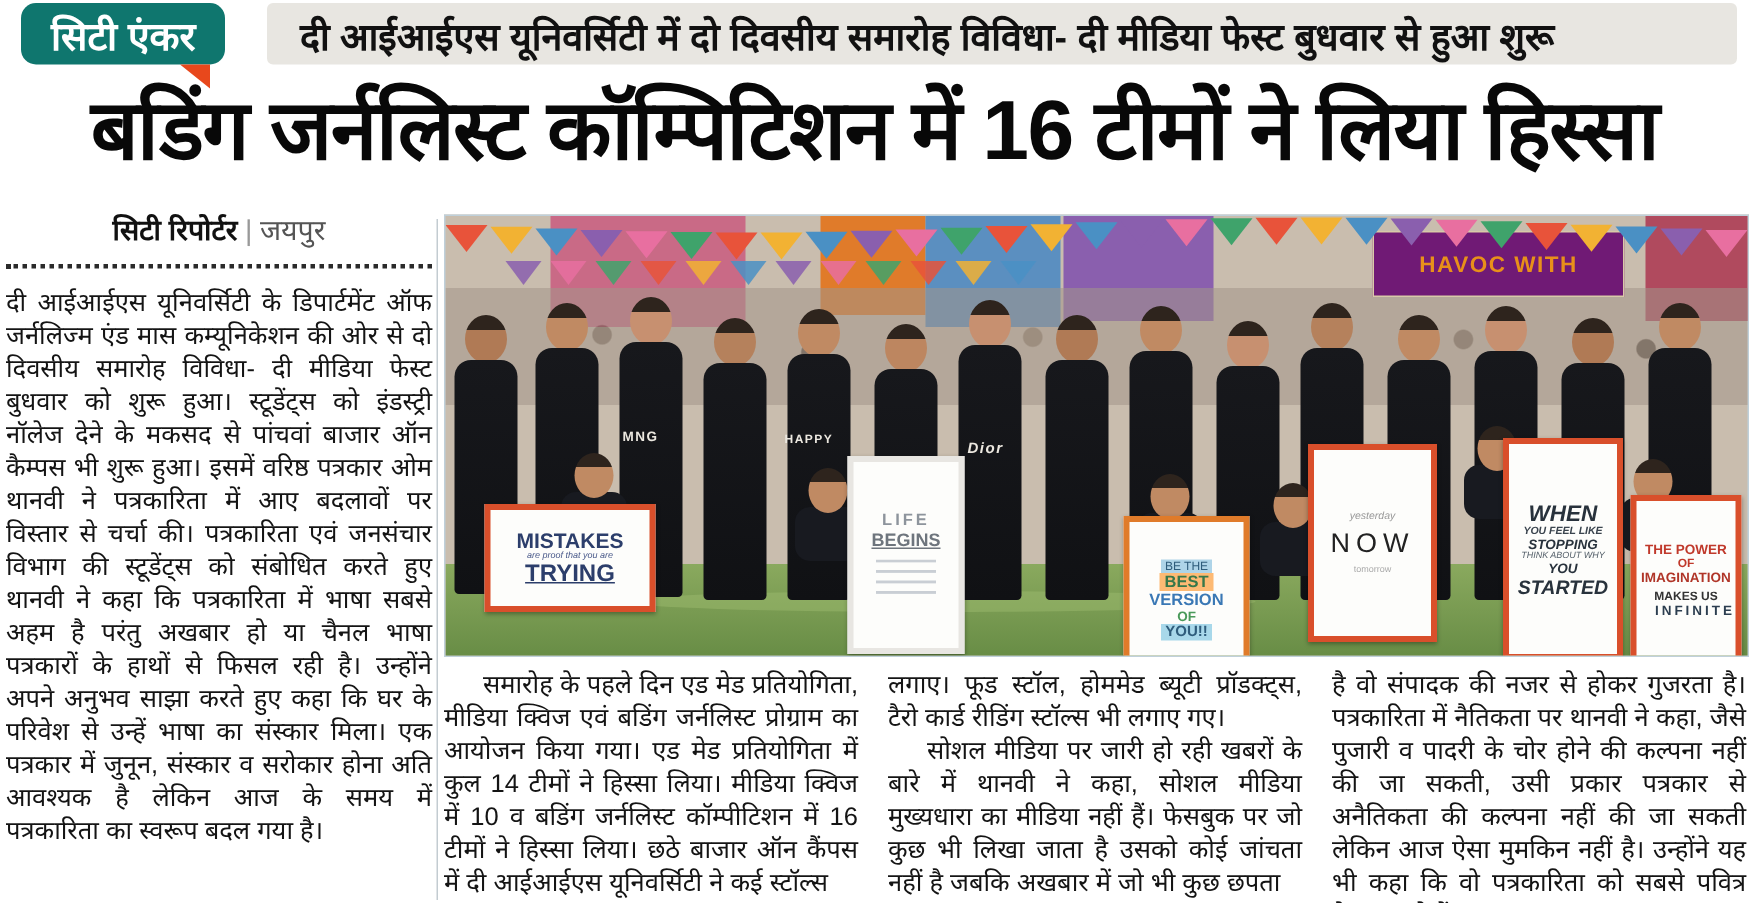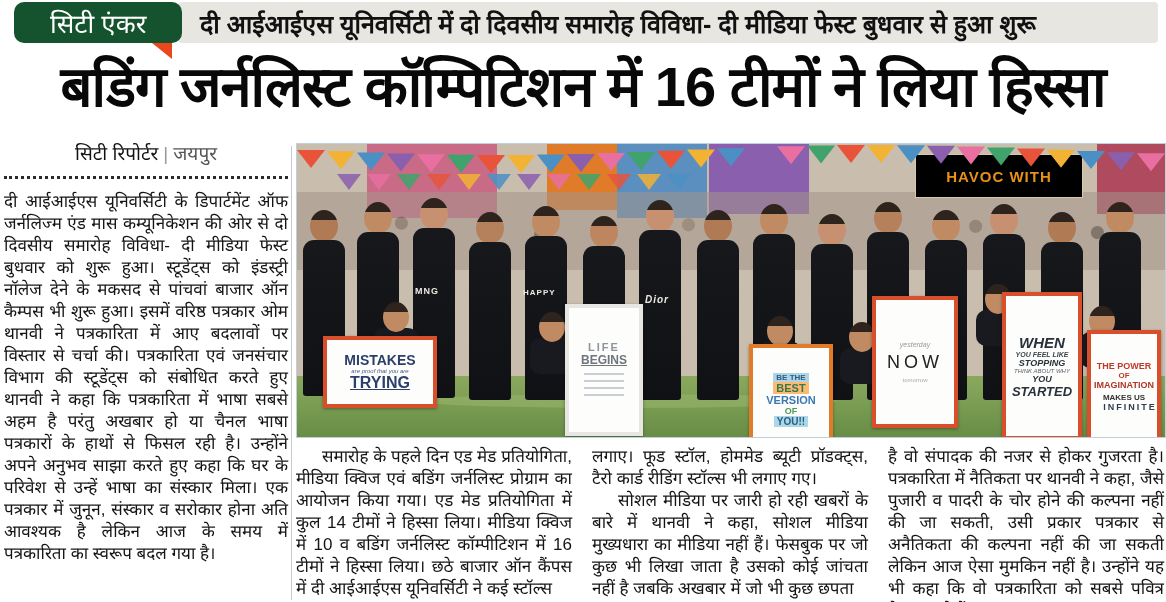--- a/index.html
+++ b/index.html
@@ -1,36 +1,36 @@
 <!DOCTYPE html>
 <html><head>
 <meta charset="utf-8">
 <style>
   * { margin:0; padding:0; box-sizing:border-box; }
   html,body { background:#f2f2f0; }
   body { font-family:"Liberation Sans", sans-serif; }
   .page { position:relative; width:1166px; height:602px; background:#ffffff; overflow:hidden; }
 
   
-  .badge { position:absolute; left:14px; top:2px; height:41px; padding:0 36px;
-           background:#14532d; color:#fff; font-size:26px; font-weight:normal;
+  .badge { position:absolute; left:14px; top:2px; height:41px; padding:0 20px;
+           background:#0f766e; color:#fff; font-size:26px; font-weight:bold;
            display:flex; align-items:center; border-radius:10px; z-index:4; }
   .badge::after { content:""; position:absolute; right:10px; top:100%; width:0; height:0;
            border-top:16px solid #e8481c; border-left:20px solid transparent; }
   .kicker { position:absolute; left:178px; top:2px; width:980px; height:41px;
            background:#e8e6e1; border-radius:4px; display:flex; align-items:center;
            padding-left:22px; font-size:25px; font-weight:bold; color:#111;
            white-space:nowrap; overflow:hidden; }
   .headline { position:absolute; left:0; top:46px; width:1166px; text-align:center;
            font-size:56px; font-weight:bold; color:#080808; white-space:nowrap; letter-spacing:-1px; }
 
   
   .col1 { position:absolute; left:4px; top:140px; width:284px; }
   .byline { text-align:center; font-size:19px; color:#111; }
-  .byline .rep { font-weight:normal; }
+  .byline .rep { font-weight:bold; }
   .byline .sep { color:#999; padding:0 5px; font-weight:normal; }
   .byline .city { color:#555; }
   .dotted-rule { border-top:3px dotted #2b2b2b; margin:10px 0 12px 0; }
   .bodytext { font-size:17px; line-height:22px; color:#141414; text-align:justify; }
   .col-rule { position:absolute; left:291px; top:146px; width:1px; height:454px; background:#c3ccd1; }
 
   
   .photo { position:absolute; left:296px; top:143px; width:870px; height:295px;
            overflow:hidden; background:#c9bdae; border:1px solid #bfd0da; }
   .ph-stall { position:absolute; top:0; }
@@ -50,21 +50,21 @@
   .person { position:absolute; width:50px; }
   .person::before { content:""; position:absolute; left:11px; top:0; width:28px; height:32px;
            border-radius:50%; background:linear-gradient(var(--hair,#2e241d) 32%, var(--skin,#c08a63) 32%); }
   .person::after { content:""; position:absolute; left:4px; top:30px; right:4px; bottom:0;
            background:linear-gradient(#17181c, #101114); border-radius:11px 11px 3px 3px; }
   .khead { position:absolute; width:26px; height:30px; border-radius:50%; z-index:2;
            background:linear-gradient(#2e241d 32%, #c08a63 32%); }
   .kbody { position:absolute; width:44px; height:36px; background:#181a20; border-radius:10px; z-index:1; }
   .shirt-label { position:absolute; z-index:3; color:#ece8e0; font-weight:bold;
            font-size:9px; letter-spacing:1px; }
-  .banner { position:absolute; left:618px; top:10px; width:168px; height:44px; background:#000000;
+  .banner { position:absolute; left:618px; top:10px; width:168px; height:44px; background:#701a75;
            border:1px solid #d8c9a8; display:flex; align-items:center; justify-content:center;
            font-size:15px; font-weight:bold; color:#e8901a; letter-spacing:1px; z-index:1; }
   .sign { position:absolute; background:#fdfdfb; border:4px solid #d94f2b; z-index:5;
            display:flex; flex-direction:column; align-items:center; justify-content:center;
            text-align:center; padding:2px; box-shadow:0 1px 3px rgba(0,0,0,.35); }
   .sign div { white-space:pre-line; }
   #bunting { position:absolute; left:0; top:0; z-index:2; }
 
   
   .bottom-cols { position:absolute; left:296px; top:446px; width:868px;
@@ -187,21 +187,21 @@
       <div style="font-size:14px;font-weight:bold;color:#2c3e6b;">MISTAKES</div>
       <div style="font-size:6px;font-style:italic;color:#4a5a8a;">are proof that you are</div>
       <div style="font-size:16px;font-weight:bold;color:#2c3e6b;text-decoration:underline;">TRYING</div>
     </div>
     <div class="sign" style="left:268px;top:160px;width:78px;height:132px;border-color:#e8e6e2;">
       <div style="font-size:11px;font-weight:bold;color:#8d949c;letter-spacing:2px;">LIFE</div>
       <div style="font-size:12px;font-weight:bold;color:#6e757d;text-decoration:underline;">BEGINS</div>
       <div style="width:40px;height:26px;margin-top:6px;background:linear-gradient(#c9ced4 2px,transparent 2px) 0 0/100% 7px;"></div>
     </div>
     <div class="sign" style="left:452px;top:200px;width:84px;height:112px;border-color:#e07b2a;">
-      <div style="font-size:8px;font-weight:bold;color:#2f5d7c;background:#aed4e8;padding:0 3px;">BE THE</div>
+      <div style="font-size:8px;font-weight:normal;color:#2f5d7c;background:#aed4e8;padding:0 3px;">BE THE</div>
       <div style="font-size:11px;font-weight:bold;color:#37784a;background:#fdba74;padding:0 3px;">BEST</div>
       <div style="font-size:11px;font-weight:bold;color:#3a78b5;">VERSION</div>
       <div style="font-size:9px;font-weight:bold;color:#4a9a5a;">OF</div>
       <div style="font-size:10px;font-weight:bold;color:#2f5d7c;background:#a8d8ea;padding:0 3px;">YOU!!</div>
     </div>
     <div class="sign" style="left:575px;top:152px;width:86px;height:132px;">
       <div style="font-size:7px;font-style:italic;color:#999;">yesterday</div>
       <div style="font-size:18px;color:#222;letter-spacing:4px;margin:4px 0;">NOW</div>
       <div style="font-size:6px;color:#aaa;">tomorrow</div>
     </div>

